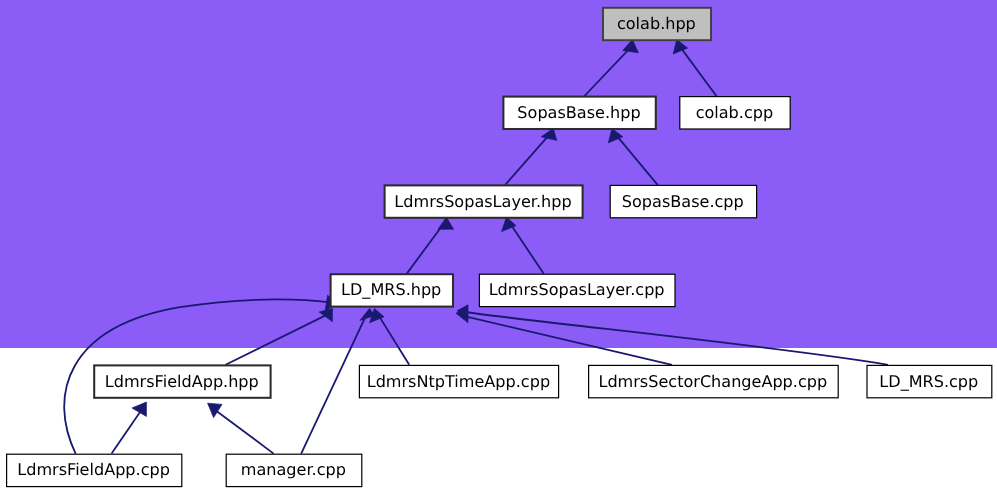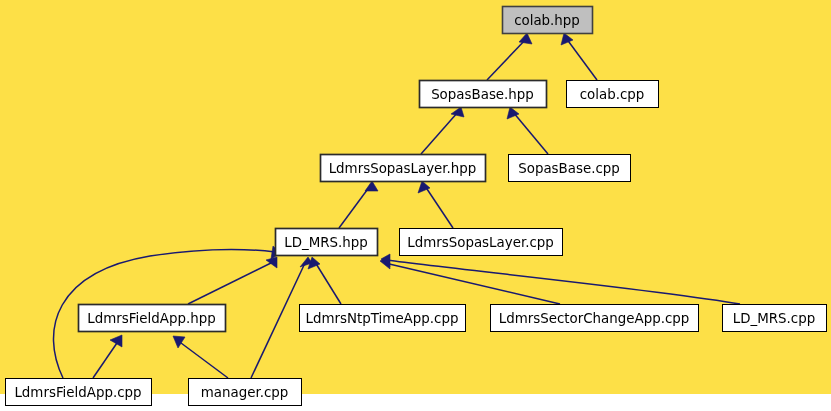--- a/index.html
+++ b/index.html
@@ -9,22 +9,22 @@
   }
   body {
     width: 831px;
     height: 411px;
     overflow: hidden;
     font-family: "DejaVu Sans", sans-serif;
   }
   #graph-root {
     position: relative;
     width: 831px;
-    height: 394px;
-    background: #fde047;
+    height: 290px;
+    background: #8b5cf6;
   }
   svg.graph-canvas {
     position: absolute;
     top: 0;
     left: 0;
     width: 831px;
     height: 411px;
   }
   .node-box {
     fill: #ffffff;

